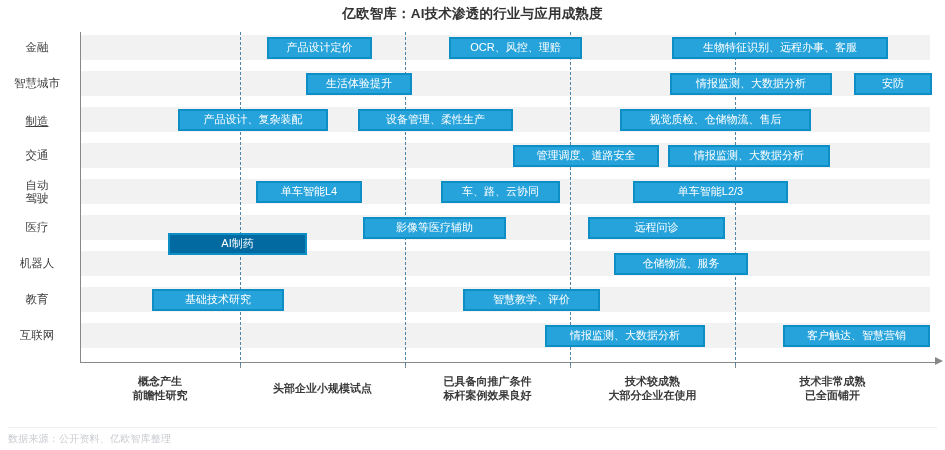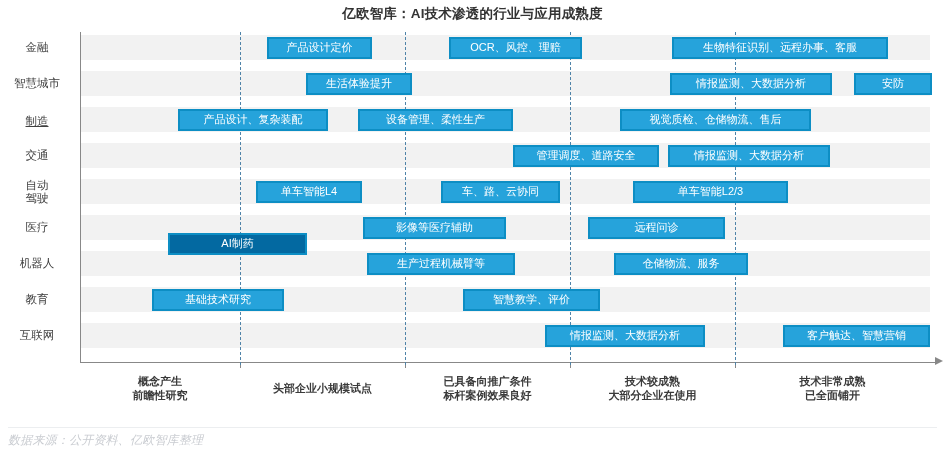--- a/index.html
+++ b/index.html
@@ -94,22 +94,21 @@
     text-align:center;
     font-size:11px; color:#3a3a3a;
     line-height:14px;
     font-weight:bold;
   }
 
   
   .source-note {
     position:absolute;
     left:8px; top:432px;
-    font-size:12px; color:#c9ccd1;
-    font-style:italic;
+    font-size:10px; color:#c9ccd1;
     letter-spacing:.2px;
   }
   .footer-rule {
     position:absolute;
     left:8px; top:427px; width:929px; height:0;
     border-top:1px solid #eceef0;
   }
 </style>
 </head>
 <body>
@@ -136,21 +135,20 @@
       <div class="bar" style="left: 588px; width: 162px; top: 112.5px; height: 22px; background: rgb(38, 163, 219); border-color: rgb(13, 142, 196);">情报监测、大数据分析</div>
       <div class="row-band" style="top: 147px; height: 25px;"></div>
       <div class="bar" style="left: 176px; width: 106px; top: 148.5px; height: 22px; background: rgb(38, 163, 219); border-color: rgb(13, 142, 196);">单车智能L4</div>
       <div class="bar" style="left: 361px; width: 119px; top: 148.5px; height: 22px; background: rgb(38, 163, 219); border-color: rgb(13, 142, 196);">车、路、云协同</div>
       <div class="bar" style="left: 553px; width: 155px; top: 148.5px; height: 22px; background: rgb(38, 163, 219); border-color: rgb(13, 142, 196);">单车智能L2/3</div>
       <div class="row-band" style="top: 183px; height: 25px;"></div>
       <div class="bar" style="left: 88px; width: 139px; top: 184.5px; height: 22px; background: #0369a1; border-color: rgb(13, 142, 196); margin-top: 16px;">AI制药</div>
       <div class="bar" style="left: 283px; width: 143px; top: 184.5px; height: 22px; background: rgb(38, 163, 219); border-color: rgb(13, 142, 196);">影像等医疗辅助</div>
       <div class="bar" style="left: 508px; width: 137px; top: 184.5px; height: 22px; background: rgb(38, 163, 219); border-color: rgb(13, 142, 196);">远程问诊</div>
       <div class="row-band" style="top: 219px; height: 25px;"></div>
-      <div class="bar" style="left: 287px; width: 148px; top: 220.5px; height: 22px; background: rgb(38, 163, 219); border-color: rgb(13, 142, 196);">生产过程机械臂等</div>
       <div class="bar" style="left: 534px; width: 134px; top: 220.5px; height: 22px; background: rgb(38, 163, 219); border-color: rgb(13, 142, 196);">仓储物流、服务</div>
       <div class="row-band" style="top: 255px; height: 25px;"></div>
       <div class="bar" style="left: 72px; width: 132px; top: 256.5px; height: 22px; background: rgb(38, 163, 219); border-color: rgb(13, 142, 196);">基础技术研究</div>
       <div class="bar" style="left: 383px; width: 137px; top: 256.5px; height: 22px; background: rgb(38, 163, 219); border-color: rgb(13, 142, 196);">智慧教学、评价</div>
       <div class="row-band" style="top: 291px; height: 25px;"></div>
       <div class="bar" style="left: 465px; width: 160px; top: 292.5px; height: 22px; background: rgb(38, 163, 219); border-color: rgb(13, 142, 196);">情报监测、大数据分析</div>
       <div class="bar" style="left: 703px; width: 147px; top: 292.5px; height: 22px; background: rgb(38, 163, 219); border-color: rgb(13, 142, 196);">客户触达、智慧营销</div>
       <div class="gridline" style="left: 160px; border-left-color: rgb(79, 131, 168);"></div>
       <div class="gridline" style="left: 325px; border-left-color: rgb(79, 131, 168);"></div>
       <div class="gridline" style="left: 490px; border-left-color: rgb(79, 131, 168);"></div>

